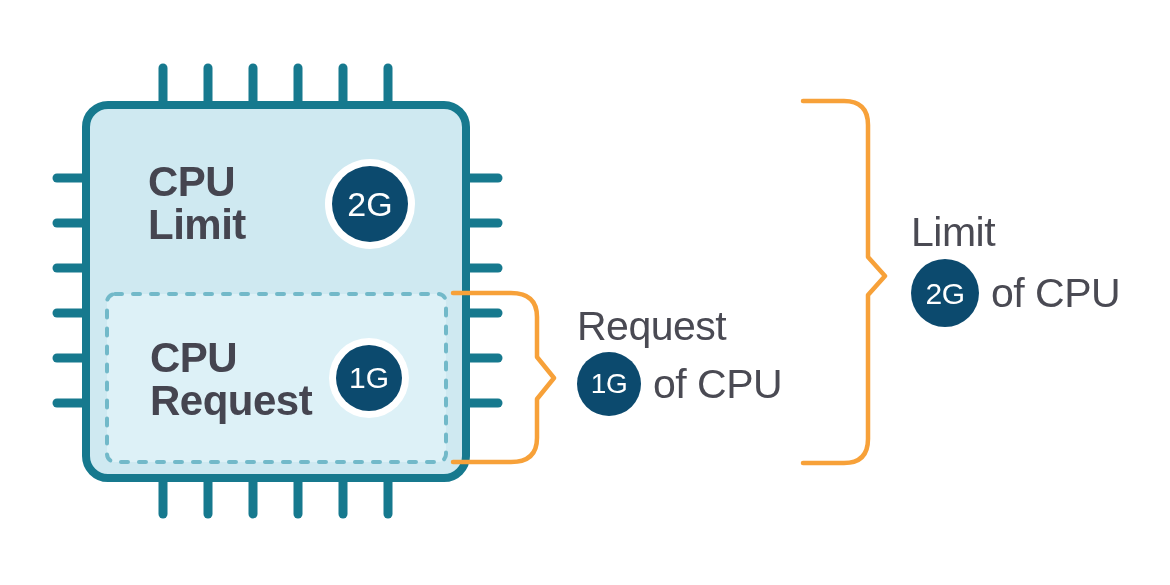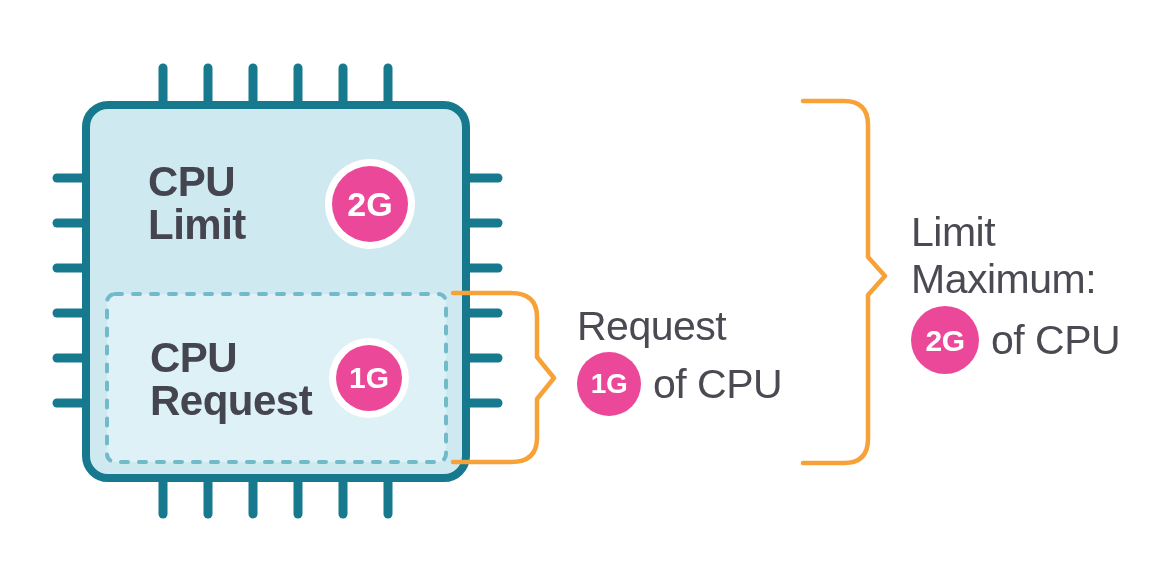--- a/index.html
+++ b/index.html
@@ -15,23 +15,23 @@
   .chip-label{
     position:absolute;
     font-weight:bold;
     font-size:42px;
     line-height:43px;
     letter-spacing:-0.5px;
     color:#454550;
   }
   .badge{
     display:flex;align-items:center;justify-content:center;
-    background:#ec4899;color:#ffffff;
+    background:#0c4a6e;color:#ffffff;
     border-radius:50%;
-    font-weight:bold;
+    font-weight:normal;
   }
   .badge-chip{position:absolute;box-shadow:0 0 0 7px #ffffff;}
   .badge-2g{width:76px;height:76px;font-size:34px;left:332px;top:166px;}
   .badge-1g{width:66px;height:66px;font-size:30px;left:336px;top:345px;}
   .annotation{
     position:absolute;
     color:#4a4a53;
     font-size:41px;
     letter-spacing:-0.5px;
   }
@@ -113,20 +113,19 @@
   <div class="annotation annotation-request">
     <div>Request</div>
     <div class="annotation-row">
       <span class="badge badge-inline-1g">1G</span>
       <span>of CPU</span>
     </div>
   </div>
 
   <div class="annotation annotation-limit">
     <div>Limit</div>
-    <div>Maximum:</div>
     <div class="annotation-row">
       <span class="badge badge-inline-2g">2G</span>
       <span>of CPU</span>
     </div>
   </div>
 
 </div>
 
 </body></html>

